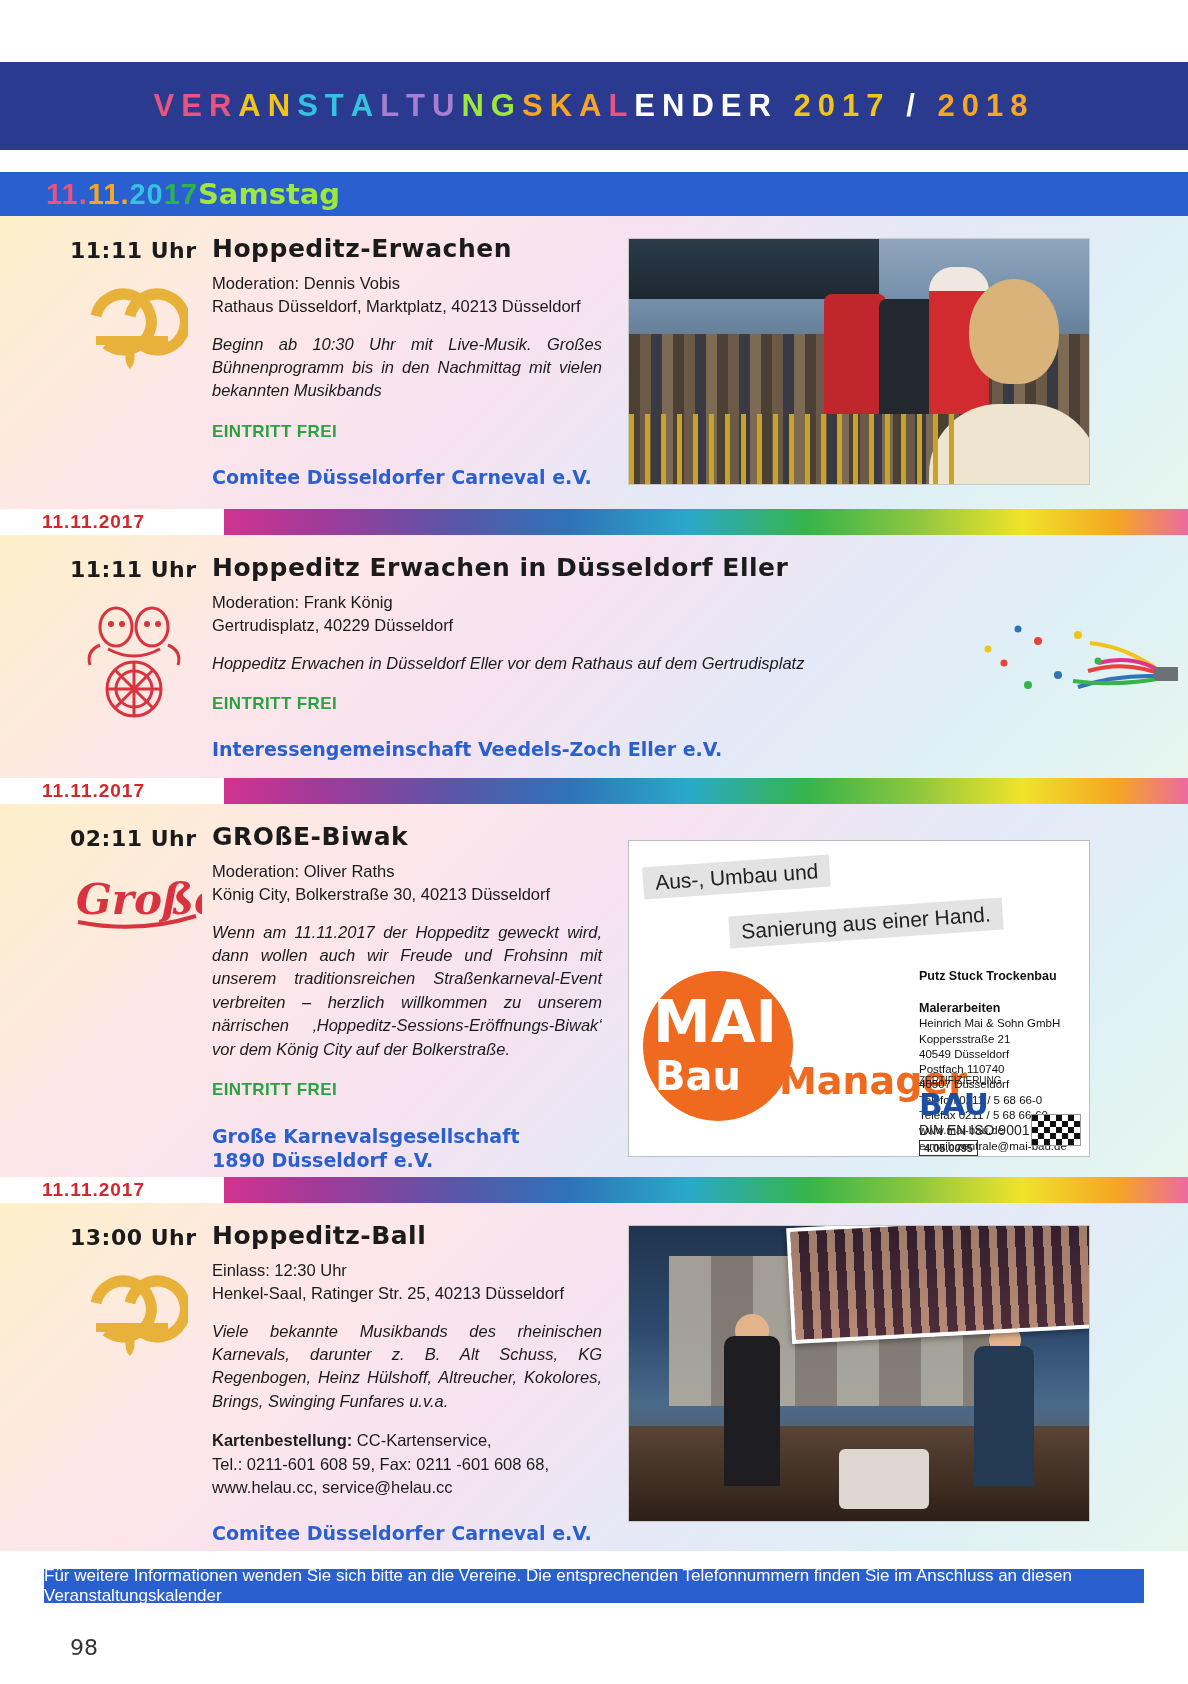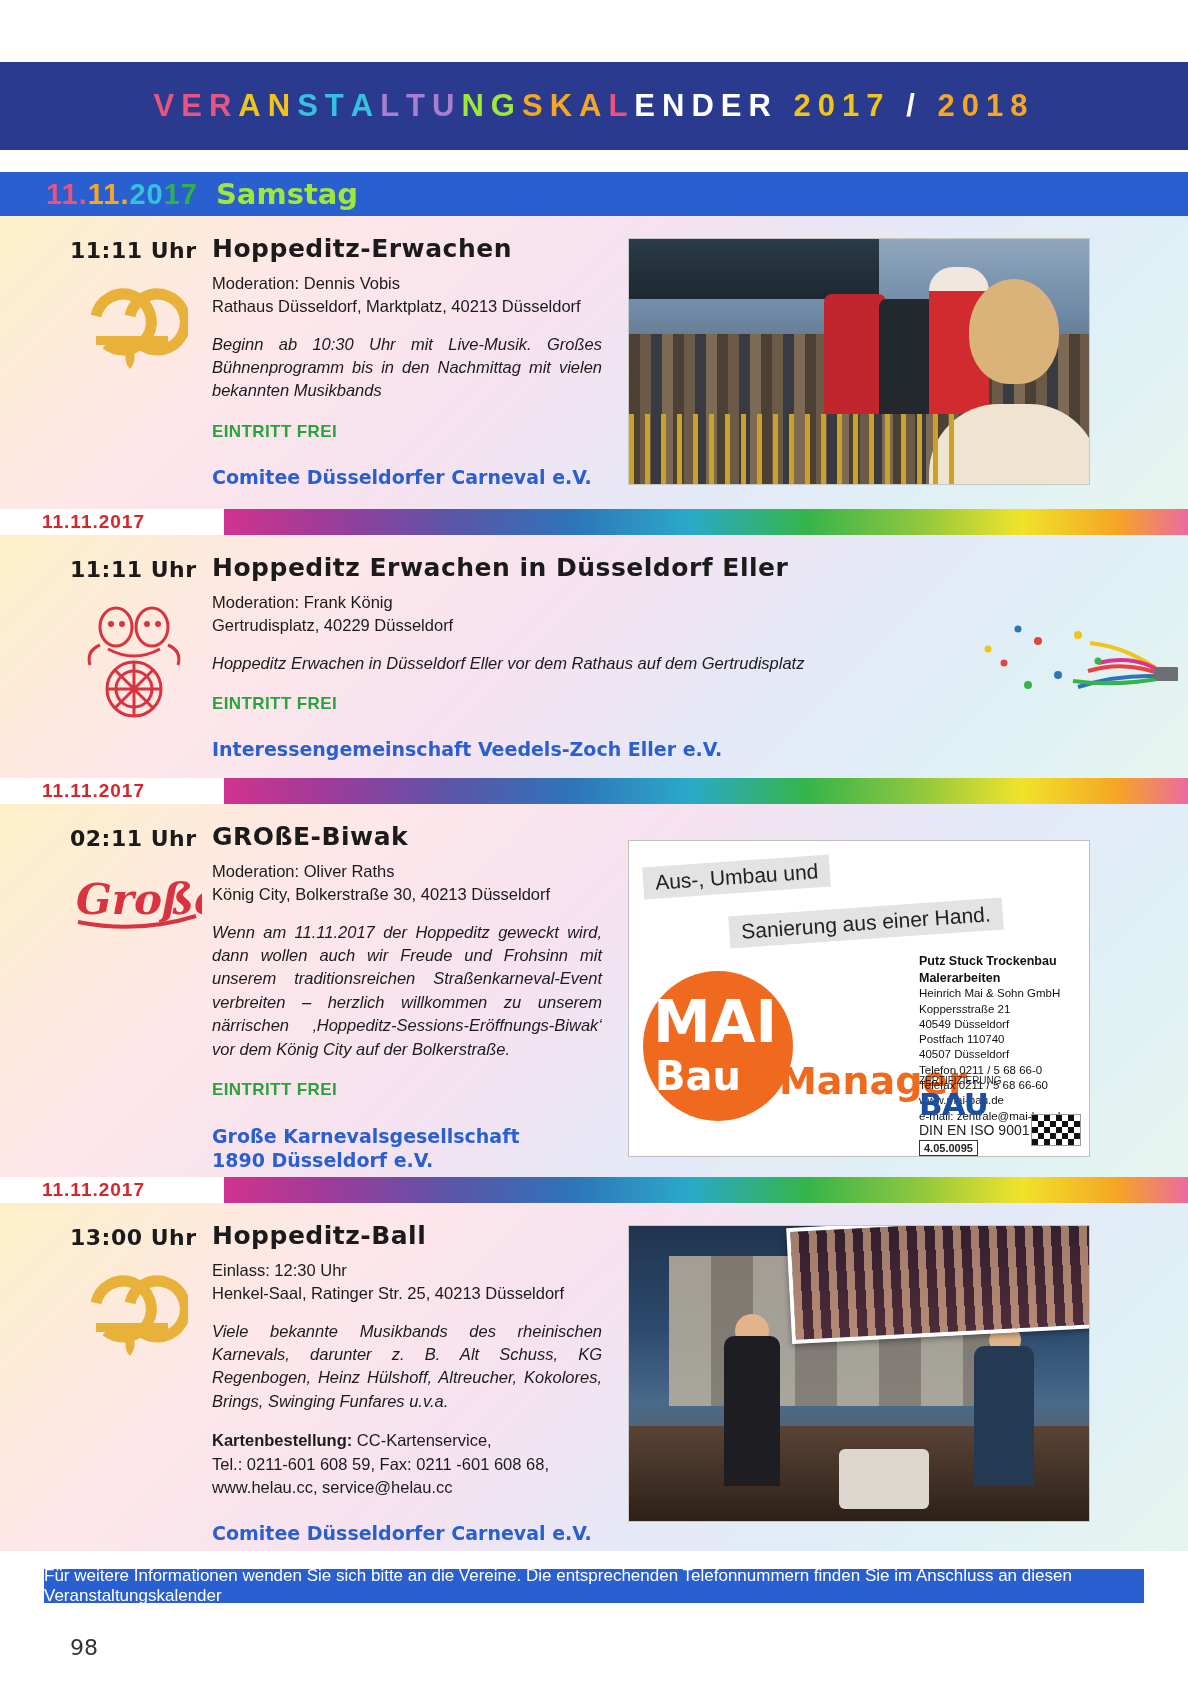--- a/index.html
+++ b/index.html
@@ -36,21 +36,21 @@
     display:flex;align-items:center;
   }
   .date-bar-main .d{
     margin-left:46px;font-size:29px;font-weight:bold;letter-spacing:1px;
   }
   .date-bar-main .d .c1{color:#e8537f;}
   .date-bar-main .d .c2{color:#f5a623;}
   .date-bar-main .d .c3{color:#35c1e0;}
   .date-bar-main .d .c4{color:#2fb24c;}
   .date-bar-main .wd{
-    margin-left:18px;font-size:29px;font-weight:bold;color:#9ee83c;
+    font-size:29px;font-weight:bold;color:#9ee83c;
     font-family:"DejaVu Sans", sans-serif;
   }
 
   
   .rainbow{
     position:relative;width:1188px;height:26px;
     background:linear-gradient(90deg,#f59b1f 0%,#e8463c 6%,#e0318b 16%,#a23a98 27%,#5b55a8 38%,#2f73b8 48%,#2aa9c9 58%,#36b44a 68%,#8cc63f 77%,#f0e32a 86%,#f5a623 94%,#ec6aa0 100%);
   }
   .rainbow .datebox{
     position:absolute;left:0;top:0;height:26px;min-width:182px;
@@ -132,21 +132,21 @@
   .ad{left:628px;top:22px;width:460px;height:315px;background:#ffffff;border:1px solid #bfbfbf;}
   .ad .slog1{position:absolute;left:14px;top:20px;transform:rotate(-4deg);
     background:#e3e3e3;padding:4px 12px;font-size:21px;color:#222;}
   .ad .slog2{position:absolute;left:100px;top:66px;transform:rotate(-4deg);
     background:#e3e3e3;padding:4px 12px;font-size:21px;color:#222;}
   .ad .circle{position:absolute;left:14px;top:130px;width:150px;height:150px;border-radius:50%;background:#ef6a1e;}
   .ad .mai{position:absolute;left:24px;top:155px;font-size:58px;font-weight:bold;color:#ffffff;line-height:.92;font-family:"DejaVu Sans", sans-serif;}
   .ad .bau{position:absolute;left:26px;top:212px;font-size:40px;font-weight:bold;color:#ffffff;font-family:"DejaVu Sans", sans-serif;}
   .ad .manager{position:absolute;left:150px;top:218px;font-size:38px;font-weight:bold;color:#ef6a1e;font-family:"DejaVu Sans", sans-serif;}
   .ad .addr{position:absolute;left:290px;top:112px;width:170px;font-size:11.5px;line-height:1.33;color:#111;}
-  .ad .addr .h{font-weight:bold;font-size:12.5px;}
+  .ad .addr .h{font-weight:bold;font-size:12.5px;margin-top:15px;}
   .ad .zert{position:absolute;left:290px;bottom:0;width:170px;font-size:10px;color:#222;}
   .ad .zert .bau{position:static;color:#1c4fa1;font-size:31px;font-weight:bold;letter-spacing:-1px;}
   .ad .zert .din{font-size:14px;}
   .ad .zert .num{border:1px solid #333;display:inline-block;padding:1px 4px;font-size:11px;font-weight:bold;margin-top:2px;}
   .ad .flag{position:absolute;right:8px;bottom:10px;width:48px;height:30px;
     background:
       repeating-conic-gradient(#ffffff 0% 25%, #111111 0% 50%) 0 0/12px 12px;
     border:1px solid #999;}
 
   

